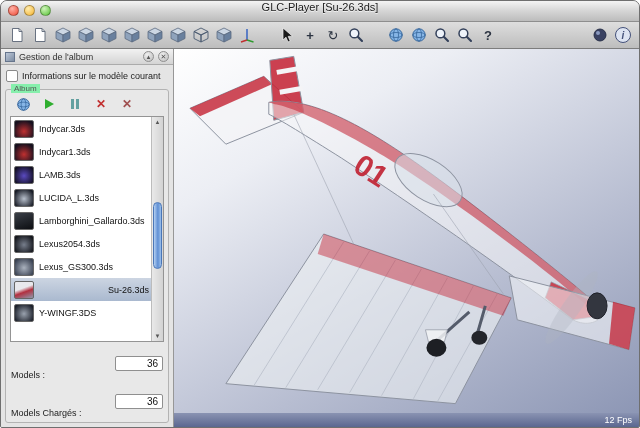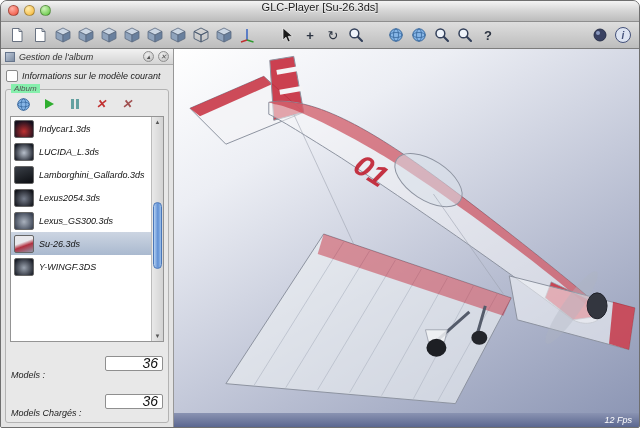--- a/index.html
+++ b/index.html
@@ -15,21 +15,21 @@
   .title{flex:1;text-align:center;font-size:11px;color:#1c1c1c;text-shadow:0 1px 0 rgba(255,255,255,.7);}
   
   .toolbar{height:26px;flex:none;background:linear-gradient(#dedede,#bdbdbd);border-bottom:1px solid #7d7d7d;display:flex;align-items:center;padding:0 6px;gap:3px;}
   .tool{width:20px;height:20px;display:flex;align-items:center;justify-content:center;font-size:13px;color:#2c3442;cursor:default;border-radius:3px;}
   .tool svg{display:block;}
   .tb-gap{width:14px;flex:none;}
   .tb-push{margin-left:auto;}
   .glyph-b{font-weight:bold;}
   .info-circ{width:14px;height:14px;border-radius:50%;border:1px solid #44517a;color:#44517a;background:#dde4f2;font-size:10px;font-style:italic;font-weight:bold;display:flex;align-items:center;justify-content:center;}
   
-  .content{flex:1;display:flex;min-height:0;font-style:italic;}
+  .content{flex:1;display:flex;min-height:0;}
   .sidebar{width:172px;flex:none;background:#e4e4e4;border-right:1px solid #979797;display:flex;flex-direction:column;min-height:0;}
   .paneltab{height:15px;flex:none;background:linear-gradient(#f2f2f2,#d4d4d4);border-bottom:1px solid #ababab;display:flex;align-items:center;gap:4px;padding:0 4px;font-size:9px;color:#333;}
   .tab-grip{width:8px;height:8px;background:linear-gradient(135deg,#bcc8d8,#7d8ca2);border:1px solid #66758c;flex:none;}
   .tab-btn{width:11px;height:11px;border-radius:50%;background:radial-gradient(circle at 35% 30%,#efefef,#bdbdbd);border:1px solid #8f8f8f;box-sizing:border-box;font-size:7px;line-height:9px;text-align:center;color:#555;flex:none;}
   .tab-btn.first{margin-left:auto;}
   .checkbox-row{display:flex;align-items:center;gap:4px;padding:5px 5px 3px;flex:none;}
   .checkbox{width:10px;height:10px;background:#fff;border:1px solid #8a8a8a;border-radius:2px;flex:none;}
   .checkbox-label{font-size:9px;color:#222;white-space:nowrap;}
   .group{margin:4px 4px 4px;border:1px solid #b3b3b3;border-radius:3px;position:relative;flex:1;display:flex;flex-direction:column;min-height:0;padding:6px 4px 4px;background:#e8e8e8;}
   .group-label{position:absolute;top:-6px;left:5px;background:#86efac;padding:0 3px;font-size:8px;color:#555;text-align:right;}
@@ -38,41 +38,41 @@
   .abtn{width:18px;height:16px;display:flex;align-items:center;justify-content:center;}
   .play-tri{width:0;height:0;border-left:9px solid #2fae2f;border-top:5px solid transparent;border-bottom:5px solid transparent;}
   .pause-bars{display:flex;gap:2px;}
   .pause-bars i{width:3px;height:10px;background:#63a0a0;display:block;}
   .xmark{color:#c23030;font-size:12px;font-weight:bold;line-height:1;}
   .xmark.dim{color:#a05050;}
   
   .model-list{flex:1;background:#fff;border:1px solid #949494;position:relative;overflow:hidden;min-height:0;}
   .rows{position:absolute;inset:0 12px 0 0;}
   .model-row{height:23px;display:flex;align-items:center;gap:5px;padding:0 2px 0 3px;}
-  .model-row.selected{background:linear-gradient(#ccd5e2,#aab9cf);}
+  .model-row.selected{background:linear-gradient(#ccd5e2,#aab9cf);justify-content:space-between;}
   .thumb{width:20px;height:18px;border-radius:2px;flex:none;border:1px solid #666;box-sizing:border-box;}
   .t0,.t1{background:radial-gradient(circle at 50% 65%,#c03030,#17101e 80%);}
   .t2{background:linear-gradient(160deg,#202a4a,#05070f);}
   .t3{background:radial-gradient(circle at 50% 55%,#5a4ac0,#120f22 85%);}
   .t4{background:radial-gradient(circle at 50% 55%,#b8c0cc,#181c26 85%);}
   .t5{background:linear-gradient(160deg,#3a3f47,#0c0e12);}
   .t6{background:radial-gradient(circle at 50% 55%,#777e8c,#14161c 85%);}
   .t7{background:radial-gradient(circle at 50% 55%,#aab2be,#3a4252 85%);}
   .t8{background:linear-gradient(160deg,#e8e8ec 40%,#b23040 60%,#8e98ac);}
   .t9{background:radial-gradient(circle at 50% 55%,#9aa2ae,#1c202a 85%);}
   .model-name{font-size:9px;color:#111;white-space:nowrap;overflow:hidden;}
   .scrollbar{position:absolute;top:0;right:0;bottom:0;width:12px;background:linear-gradient(90deg,#e9e9e9,#d3d3d3);border-left:1px solid #bcbcbc;box-sizing:border-box;}
   .sb-arrow{position:absolute;left:0;right:0;height:10px;font-size:6px;color:#555;text-align:center;line-height:10px;}
   .sb-up{top:0;}
   .sb-down{bottom:0;}
   .sb-thumb{position:absolute;left:1px;right:1px;top:38%;height:30%;border-radius:5px;background:linear-gradient(90deg,#b4d0f2,#5f8fd4 55%,#9cc0ea);border:1px solid #4a77b8;box-sizing:border-box;}
   
   .stat-row{display:flex;align-items:center;justify-content:space-between;margin-top:4px;flex:none;padding:0 1px;}
   .stat-label{font-size:9px;color:#222;margin-top:24px;}
-  .stat-value{width:58px;height:15px;background:#fff;border:1px solid #8f8f8f;box-sizing:border-box;font-size:14px;color:#111;display:flex;align-items:center;justify-content:flex-end;padding:0 4px;border-radius:2px;}
+  .stat-value{width:48px;height:15px;background:#fff;border:1px solid #8f8f8f;box-sizing:border-box;font-size:10px;color:#111;display:flex;align-items:center;justify-content:flex-end;padding:0 4px;border-radius:2px;}
   
   .viewport{flex:1;position:relative;min-width:0;background:linear-gradient(150deg,#ffffff 0%,#eceef4 25%,#b7bdd1 65%,#8a94b3 100%);}
   .scene{position:absolute;top:0;left:0;right:0;bottom:14px;width:100%;height:calc(100% - 14px);}
   .statusbar{position:absolute;left:0;right:0;bottom:0;height:14px;background:linear-gradient(#8a93b2,#5b6790);display:flex;align-items:center;justify-content:flex-end;padding:0 7px;color:#fff;font-size:9px;}
   .hiddendefs{position:absolute;width:0;height:0;overflow:hidden;}
 </style>
 </head>
 <body>
 
 <svg class="hiddendefs" aria-hidden="true">
@@ -264,22 +264,30 @@
               <span class="xmark">✕</span>
             </span>
           <span class="abtn">
               <span class="xmark dim">✕</span>
             </span>
         </div>
 
         <div class="model-list">
           <div class="rows">
             <div class="model-row">
+                <span class="thumb t0"></span>
+                <span class="model-name">Indycar.3ds</span>
+              </div>
+            <div class="model-row">
                 <span class="thumb t1"></span>
                 <span class="model-name">Indycar1.3ds</span>
+              </div>
+            <div class="model-row">
+                <span class="thumb t3"></span>
+                <span class="model-name">LAMB.3ds</span>
               </div>
             <div class="model-row">
                 <span class="thumb t4"></span>
                 <span class="model-name">LUCIDA_L.3ds</span>
               </div>
             <div class="model-row">
                 <span class="thumb t5"></span>
                 <span class="model-name">Lamborghini_Gallardo.3ds</span>
               </div>
             <div class="model-row">

